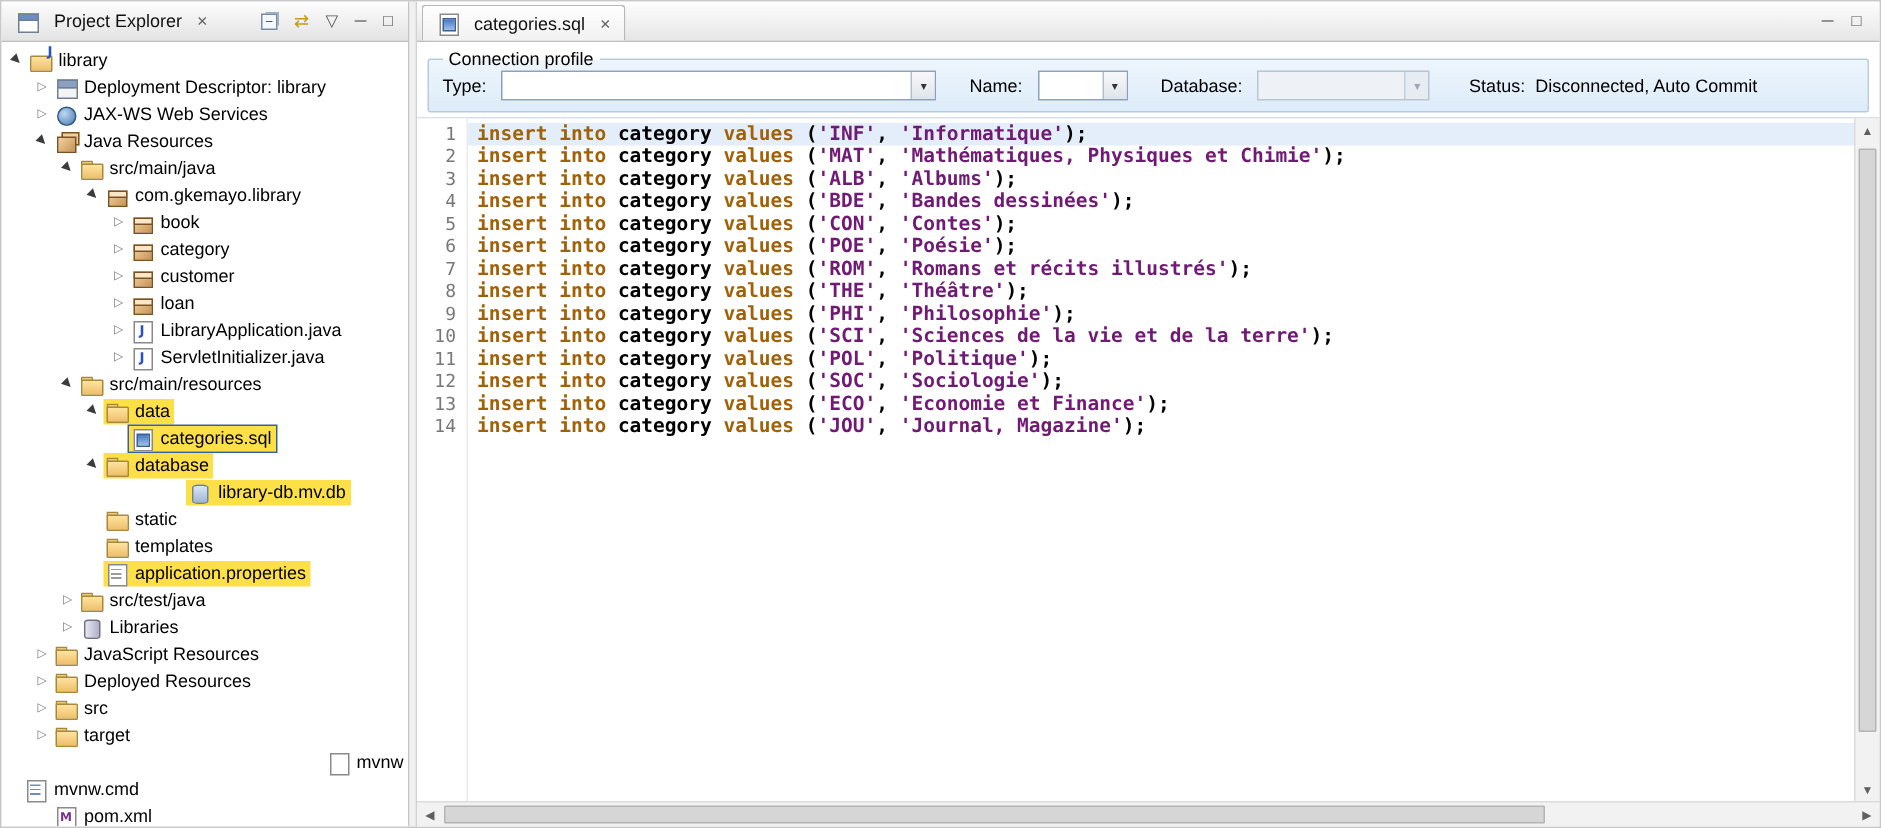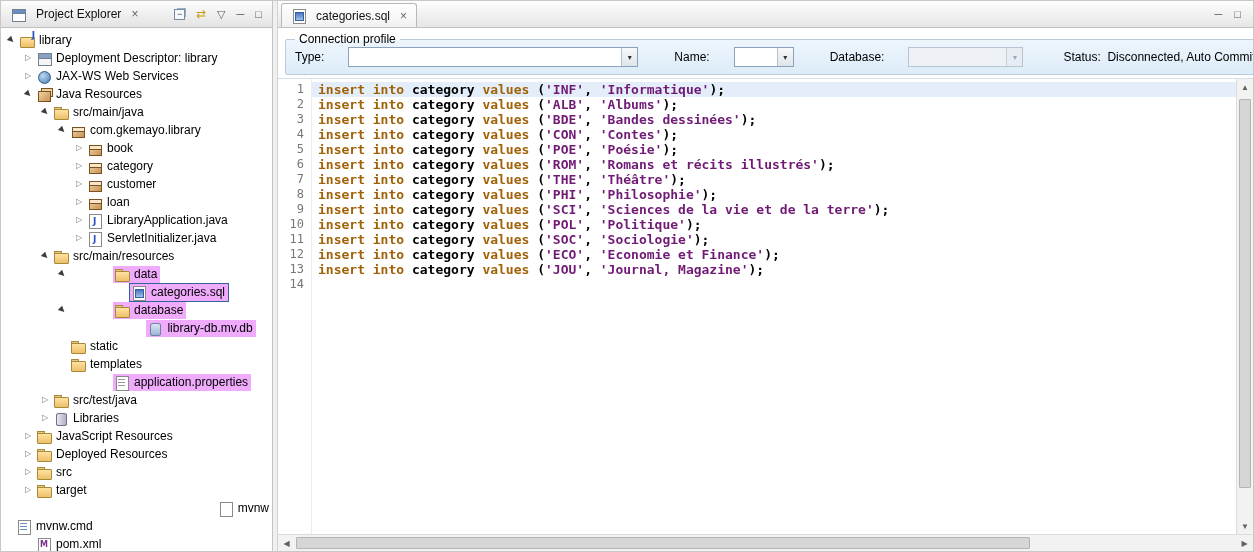--- a/index.html
+++ b/index.html
@@ -16,21 +16,21 @@
   .tbicon.gold { color: #c89a18; font-size: 12px; }
   .tb-sq { width: 11px; height: 11px; border: 1px solid #7a8aa0; background: #f6f9fc; display: inline-flex; align-items: center; justify-content: center; font-size: 9px; color: #35506e; box-shadow: 2px -2px 0 -1px #9ab0c6; }
   .tb-sq span { line-height: 1; }
 
   .tree { flex: 1; overflow: hidden; padding-top: 3px; font-size: 12px; color: #000; }
   .tree-row { height: 18px; display: flex; align-items: center; white-space: nowrap; cursor: default; }
   .tw { width: 14px; flex: none; text-align: center; font-size: 8px; color: #3c3c3c; line-height: 1; }
   .tw.expanded { transform: rotate(45deg); }
   .tw.collapsed { color: #7a7a7a; }
   .tree-label { display: inline-flex; align-items: center; padding: 1px 3px 1px 1px; }
-  .tree-label.hl { background: #f0abfc; margin-left: 44px; }
+  .tree-label.hl { background: #fde047; }
   .tree-label.sel { outline: 1px solid #33639c; }
 
   
   .ticon { position: relative; width: 16px; height: 15px; display: inline-block; margin-right: 4px; flex: none; }
   .ticon-folder::before, .ticon-srcfolder::before, .ticon-jsres::before, .ticon-depres::before {
     content: ""; position: absolute; left: 1px; top: 2px; width: 6px; height: 3px; background: #e8c87a; border: 1px solid #a8893c; border-bottom: none; border-radius: 1px 1px 0 0; }
   .ticon-folder::after, .ticon-srcfolder::after, .ticon-jsres::after, .ticon-depres::after, .ticon-project::after {
     content: ""; position: absolute; left: 1px; top: 4px; width: 13px; height: 9px; background: linear-gradient(#ffe3a0, #edbf6a); border: 1px solid #a8893c; border-radius: 1px; }
   .ticon-project::before { content: "J"; position: absolute; right: 0; top: -3px; font: bold 9px "DejaVu Sans", sans-serif; color: #2a52be; z-index: 2; }
   .ticon-package::after, .ticon-javares::after { content: ""; position: absolute; left: 2px; top: 4px; width: 11px; height: 9px; background: linear-gradient(135deg, #f2d2a0, #c69257); border: 1px solid #7a5222; }
@@ -56,21 +56,21 @@
 
   
   .editor { flex: 1; min-width: 0; display: flex; flex-direction: column; background: #fff; border-left: 1px solid #d2d2d2; }
   .editor-tabbar { height: 27px; flex: none; display: flex; align-items: flex-end; background: linear-gradient(#fdfdfd, #e6e6e6); border-bottom: 1px solid #c0c0c0; padding: 0 3px; }
   .editor-tab { display: flex; align-items: center; gap: 5px; height: 24px; padding: 0 9px; background: linear-gradient(#ffffff, #f1f1f1); border: 1px solid #b8b8b8; border-bottom: none; border-radius: 3px 3px 0 0; font-size: 12px; color: #111; }
   .editor-actions { margin-left: auto; align-self: center; display: flex; gap: 12px; align-items: center; padding-right: 9px; color: #444; font-size: 11px; }
 
   .conn-strip { flex: none; background: #fff; padding: 4px 7px 3px; }
   .conn-group { border: 1px solid #b9cbdd; background: linear-gradient(#eef5fc, #ddecf9); margin: 0; padding: 0 9px 7px; border-radius: 2px; }
   .conn-group legend { font-size: 12px; padding: 0 4px; color: #000; }
-  .conn-row { display: flex; align-items: center; gap: 24px; font-size: 12px; margin-top: 1px; }
+  .conn-row { display: flex; align-items: center; gap: 10px; font-size: 12px; margin-top: 1px; }
   .lab-name { margin-left: 12px; }
   .lab-db { margin-left: 12px; }
   .combo { height: 20px; border: 1px solid #8aa2bd; background: #fff; display: flex; align-items: center; justify-content: flex-end; }
   .combo-arrow { width: 16px; height: 18px; display: flex; align-items: center; justify-content: center; font-size: 8px; color: #333; background: linear-gradient(#f8f8f8, #dfe5ec); border-left: 1px solid #b0c0d0; }
   .combo.w-type { width: 290px; }
   .combo.w-name { width: 60px; }
   .combo.w-db { width: 115px; }
   .combo.disabled { background: #eef2f6; border-color: #b8c4d2; }
   .combo.disabled .combo-arrow { color: #9aa8b8; background: #e6ecf2; border-left-color: #c4d0dc; }
   .status { margin-left: 16px; white-space: nowrap; }
@@ -371,20 +371,21 @@
           <div class="ln">8</div>
           <div class="ln">9</div>
           <div class="ln">10</div>
           <div class="ln">11</div>
           <div class="ln">12</div>
           <div class="ln">13</div>
           <div class="ln">14</div>
         </div>
       <div class="code">
           <div class="cl cur"><span class="kw">insert into</span><span class="pl"> category </span><span class="kw">values</span><span class="pl"> (</span><span class="st">'INF'</span><span class="pl">, </span><span class="st">'Informatique'</span><span class="pl">);</span></div>
+          <div class="cl"><span class="kw">insert into</span><span class="pl"> category </span><span class="kw">values</span><span class="pl"> (</span><span class="st">'MAT'</span><span class="pl">, </span><span class="st">'Mathématiques, Physiques et Chimie'</span><span class="pl">);</span></div>
           <div class="cl"><span class="kw">insert into</span><span class="pl"> category </span><span class="kw">values</span><span class="pl"> (</span><span class="st">'ALB'</span><span class="pl">, </span><span class="st">'Albums'</span><span class="pl">);</span></div>
           <div class="cl"><span class="kw">insert into</span><span class="pl"> category </span><span class="kw">values</span><span class="pl"> (</span><span class="st">'BDE'</span><span class="pl">, </span><span class="st">'Bandes dessinées'</span><span class="pl">);</span></div>
           <div class="cl"><span class="kw">insert into</span><span class="pl"> category </span><span class="kw">values</span><span class="pl"> (</span><span class="st">'CON'</span><span class="pl">, </span><span class="st">'Contes'</span><span class="pl">);</span></div>
           <div class="cl"><span class="kw">insert into</span><span class="pl"> category </span><span class="kw">values</span><span class="pl"> (</span><span class="st">'POE'</span><span class="pl">, </span><span class="st">'Poésie'</span><span class="pl">);</span></div>
           <div class="cl"><span class="kw">insert into</span><span class="pl"> category </span><span class="kw">values</span><span class="pl"> (</span><span class="st">'ROM'</span><span class="pl">, </span><span class="st">'Romans et récits illustrés'</span><span class="pl">);</span></div>
           <div class="cl"><span class="kw">insert into</span><span class="pl"> category </span><span class="kw">values</span><span class="pl"> (</span><span class="st">'THE'</span><span class="pl">, </span><span class="st">'Théâtre'</span><span class="pl">);</span></div>
           <div class="cl"><span class="kw">insert into</span><span class="pl"> category </span><span class="kw">values</span><span class="pl"> (</span><span class="st">'PHI'</span><span class="pl">, </span><span class="st">'Philosophie'</span><span class="pl">);</span></div>
           <div class="cl"><span class="kw">insert into</span><span class="pl"> category </span><span class="kw">values</span><span class="pl"> (</span><span class="st">'SCI'</span><span class="pl">, </span><span class="st">'Sciences de la vie et de la terre'</span><span class="pl">);</span></div>
           <div class="cl"><span class="kw">insert into</span><span class="pl"> category </span><span class="kw">values</span><span class="pl"> (</span><span class="st">'POL'</span><span class="pl">, </span><span class="st">'Politique'</span><span class="pl">);</span></div>
           <div class="cl"><span class="kw">insert into</span><span class="pl"> category </span><span class="kw">values</span><span class="pl"> (</span><span class="st">'SOC'</span><span class="pl">, </span><span class="st">'Sociologie'</span><span class="pl">);</span></div>

